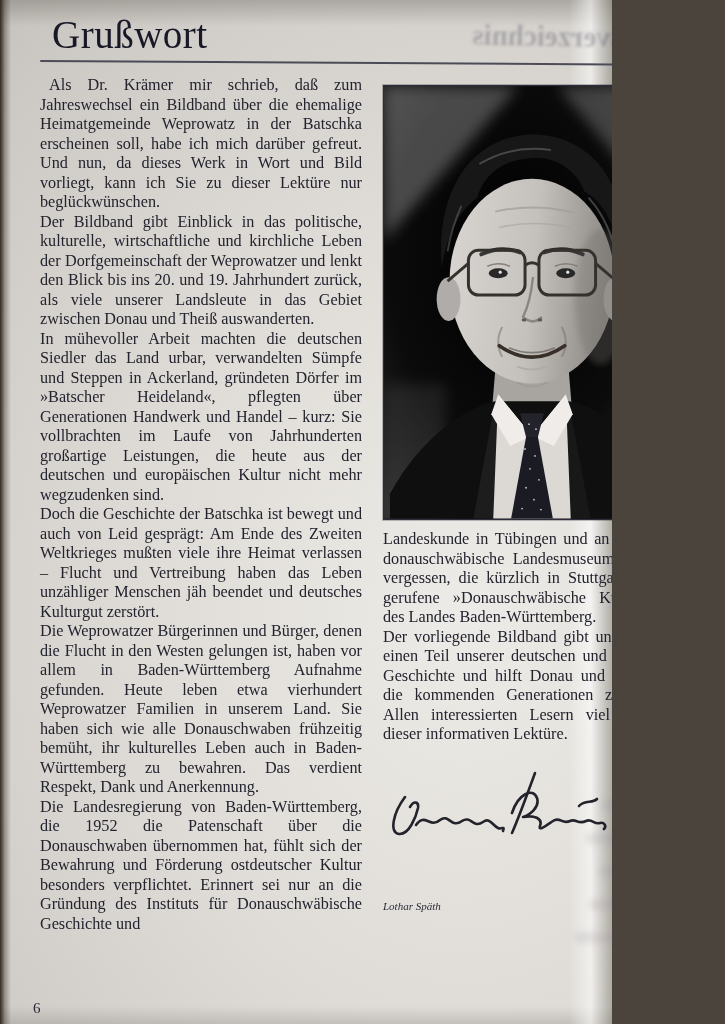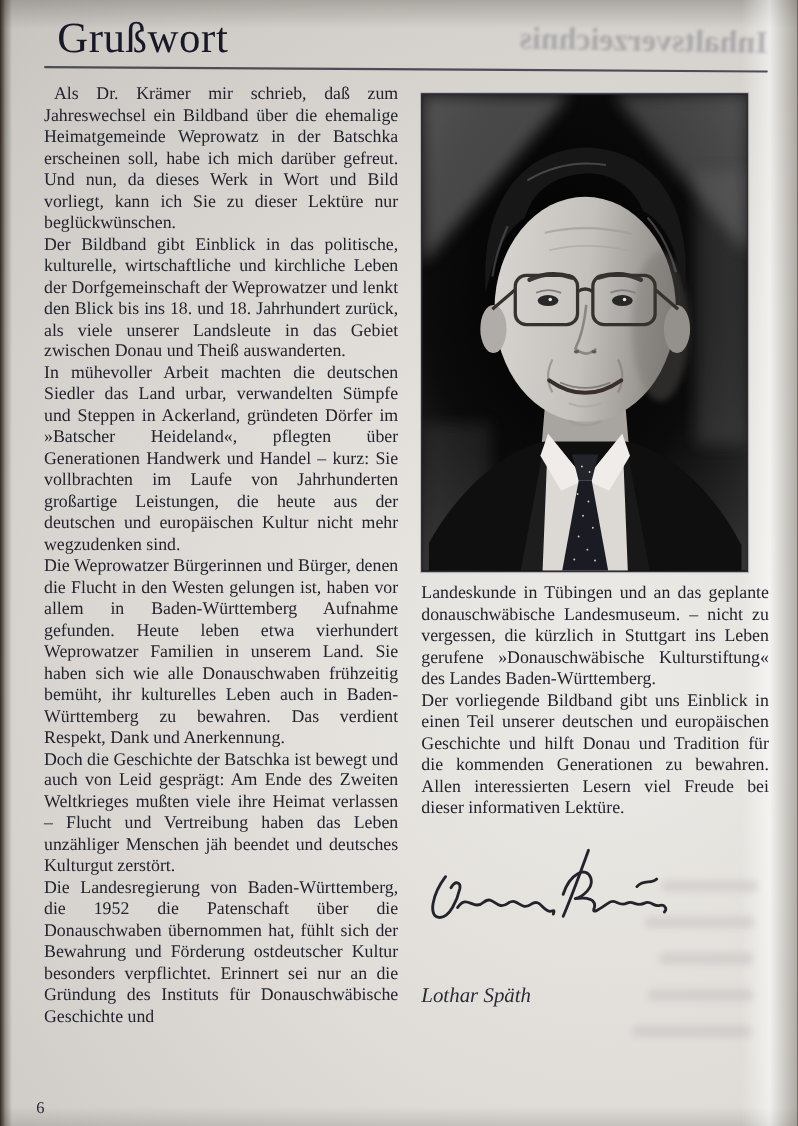--- a/index.html
+++ b/index.html
@@ -1,17 +1,17 @@
 <!DOCTYPE html>
 <html lang="de"><head>
 <meta charset="utf-8">
 <style>
   html,body{margin:0;padding:0;background:#4a443c;}
   .page{
-    position:relative;width:725px;height:1024px;overflow:hidden;
+    position:relative;width:612px;height:1024px;overflow:hidden;
     font-family:"Liberation Serif","DejaVu Serif",serif;
     background:
       linear-gradient(90deg, rgba(43,33,23,0.95) 0px, rgba(43,33,23,0.35) 5px, rgba(43,33,23,0) 11px),
       linear-gradient(90deg, rgba(0,0,0,0) 93%, rgba(255,255,255,0.55) 96.5%, rgba(125,120,112,0.5) 100%),
       linear-gradient(180deg, rgba(75,70,64,0.30) 0px, rgba(75,70,64,0) 26px),
       linear-gradient(0deg, rgba(75,70,64,0.18) 0px, rgba(75,70,64,0) 18px),
       radial-gradient(125% 95% at 76% 60%, #edebe7 0%, #dfdcd7 42%, #cdcac5 78%, #bcb9b4 100%);
   }
   .title{
     position:absolute;left:52px;top:12px;margin:0;
@@ -34,21 +34,21 @@
     color:#23232e;hyphens:auto;font-family:Liberation Serif, serif;-webkit-hyphens:auto;
   }
   .bodytext p.indent-first{text-indent:9px;}
   .photo{
     width:295px;height:433px;border:1px solid #2c2c3c;background:#111;
     box-shadow:0 0 0 1px rgba(20,20,40,0.25);
   }
   .rtext{margin-top:10px;}
   .signature{margin-top:22px;height:96px;}
   .credits{
-    margin-top:32px;font-style:italic;font-size:19px;line-height:22.5px;color:#2c2c38;
+    margin-top:32px;font-style:italic;font-size:11px;line-height:22.5px;color:#2c2c38;
   }
   .page-number{
     position:absolute;left:33px;top:1000px;font-size:15px;color:#2a2a35;
   }
   .smudge{
     position:absolute;height:11px;border-radius:5px;
     background:rgba(148,144,156,0.20);filter:blur(3px);
   }
 </style>
 </head>
@@ -62,24 +62,24 @@
   <div class="rule"></div>
 
   <div class="smudge" style="left:601px;top:800px;width:88px;"></div>
   <div class="smudge" style="left:586px;top:833px;width:100px;"></div>
   <div class="smudge" style="left:599px;top:866px;width:86px;"></div>
   <div class="smudge" style="left:589px;top:899px;width:96px;"></div>
   <div class="smudge" style="left:575px;top:932px;width:108px;"></div>
 
   <div class="col-left bodytext">
     <p class="indent-first">Als Dr. Krämer mir schrieb, daß zum Jahreswechsel ein Bildband über die ehemalige Heimatgemeinde Weprowatz in der Batschka erscheinen soll, habe ich mich darüber gefreut. Und nun, da dieses Werk in Wort und Bild vorliegt, kann ich Sie zu dieser Lektüre nur beglückwünschen.</p>
-    <p>Der Bildband gibt Einblick in das politische, kulturelle, wirtschaftliche und kirchliche Leben der Dorfgemeinschaft der Weprowatzer und lenkt den Blick bis ins 18. und 18. Jahrhundert zurück, als viele unserer Landsleute in das Gebiet zwischen Donau und Theiß auswanderten.</p>
+    <p>Der Bildband gibt Einblick in das politische, kulturelle, wirtschaftliche und kirchliche Leben der Dorfgemeinschaft der Weprowatzer und lenkt den Blick bis ins 20. und 19. Jahrhundert zurück, als viele unserer Landsleute in das Gebiet zwischen Donau und Theiß auswanderten.</p>
     <p>In mühevoller Arbeit machten die deutschen Siedler das Land urbar, verwandelten Sümpfe und Steppen in Ackerland, gründeten Dörfer im »Batscher Heideland«, pflegten über Generationen Handwerk und Handel – kurz: Sie vollbrachten im Laufe von Jahrhunderten großartige Leistungen, die heute aus der deutschen und europäischen Kultur nicht mehr wegzudenken sind.</p>
+    <p>Doch die Geschichte der Batschka ist bewegt und auch von Leid gesprägt: Am Ende des Zweiten Weltkrieges mußten viele ihre Heimat verlassen – Flucht und Vertreibung haben das Leben unzähliger Menschen jäh beendet und deutsches Kulturgut zerstört.</p>
     <p>Die Weprowatzer Bürgerinnen und Bürger, denen die Flucht in den Westen gelungen ist, haben vor allem in Baden-Württemberg Aufnahme gefunden. Heute leben etwa vierhundert Weprowatzer Familien in unserem Land. Sie haben sich wie alle Donauschwaben frühzeitig bemüht, ihr kulturelles Leben auch in Baden-Württemberg zu bewahren. Das verdient Respekt, Dank und Anerkennung.</p>
-    <p>Doch die Geschichte der Batschka ist bewegt und auch von Leid gesprägt: Am Ende des Zweiten Weltkrieges mußten viele ihre Heimat verlassen – Flucht und Vertreibung haben das Leben unzähliger Menschen jäh beendet und deutsches Kulturgut zerstört.</p>
     <p>Die Landesregierung von Baden-Württemberg, die 1952 die Patenschaft über die Donauschwaben übernommen hat, fühlt sich der Bewahrung und Förderung ostdeutscher Kultur besonders verpflichtet. Erinnert sei nur an die Gründung des Instituts für Donauschwäbische Geschichte und</p>
   </div>
 
   <div class="col-right">
 
     <div class="photo">
       <svg viewBox="0 0 297 435" width="295" height="433" xmlns="http://www.w3.org/2000/svg">
         <defs>
           <radialGradient id="pbg" cx="45%" cy="40%" r="80%">
             <stop offset="0%" stop-color="#000000"></stop>

